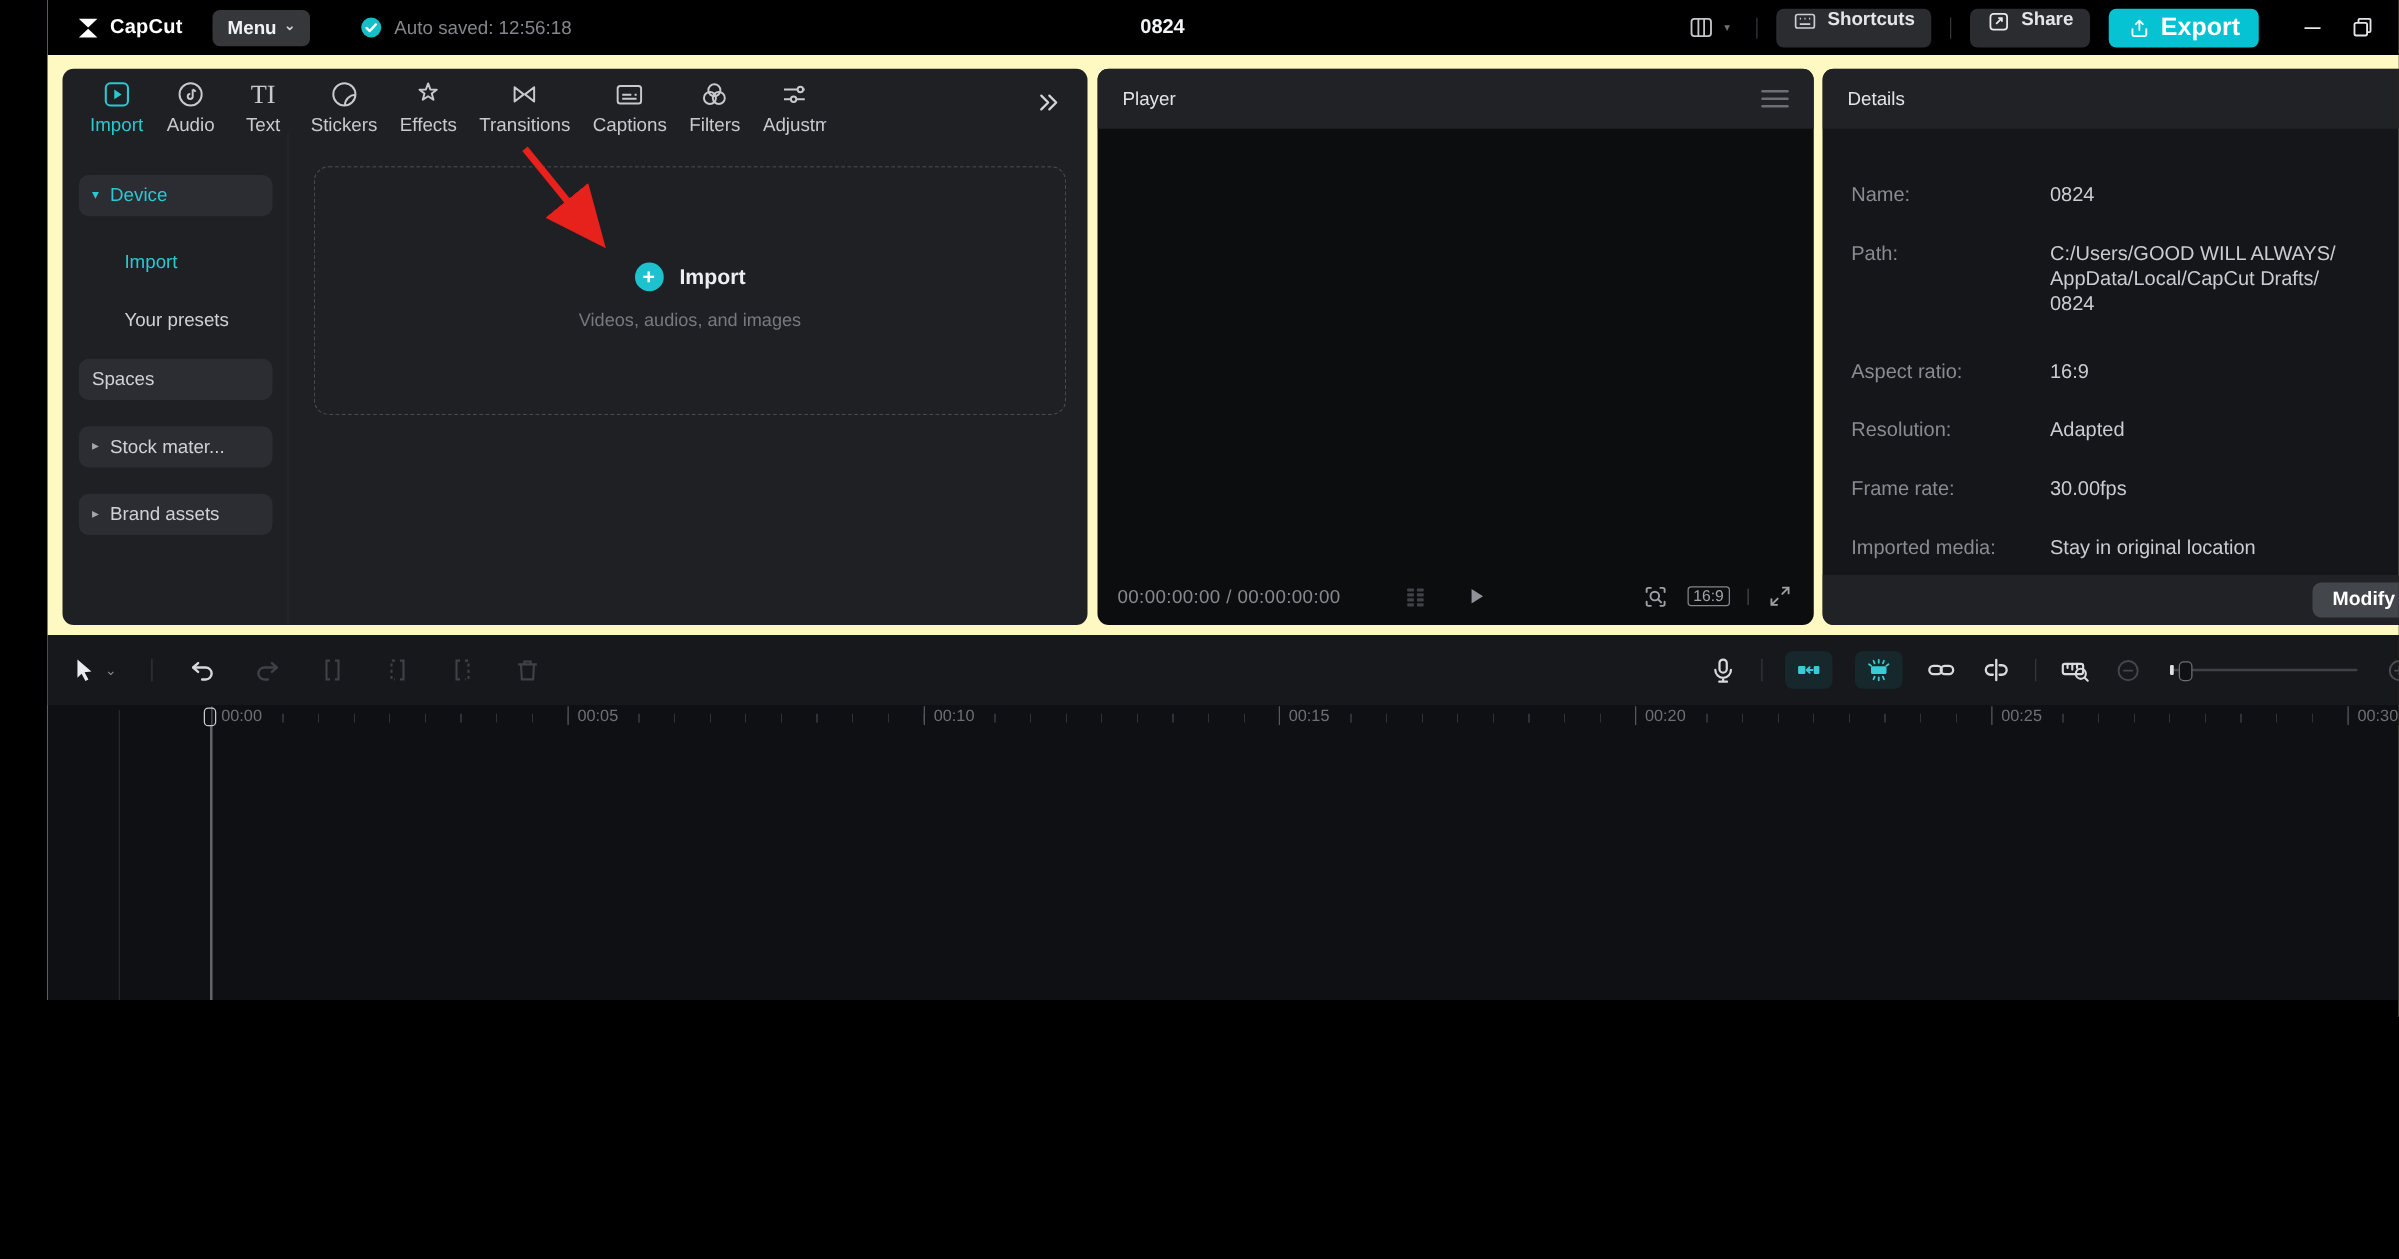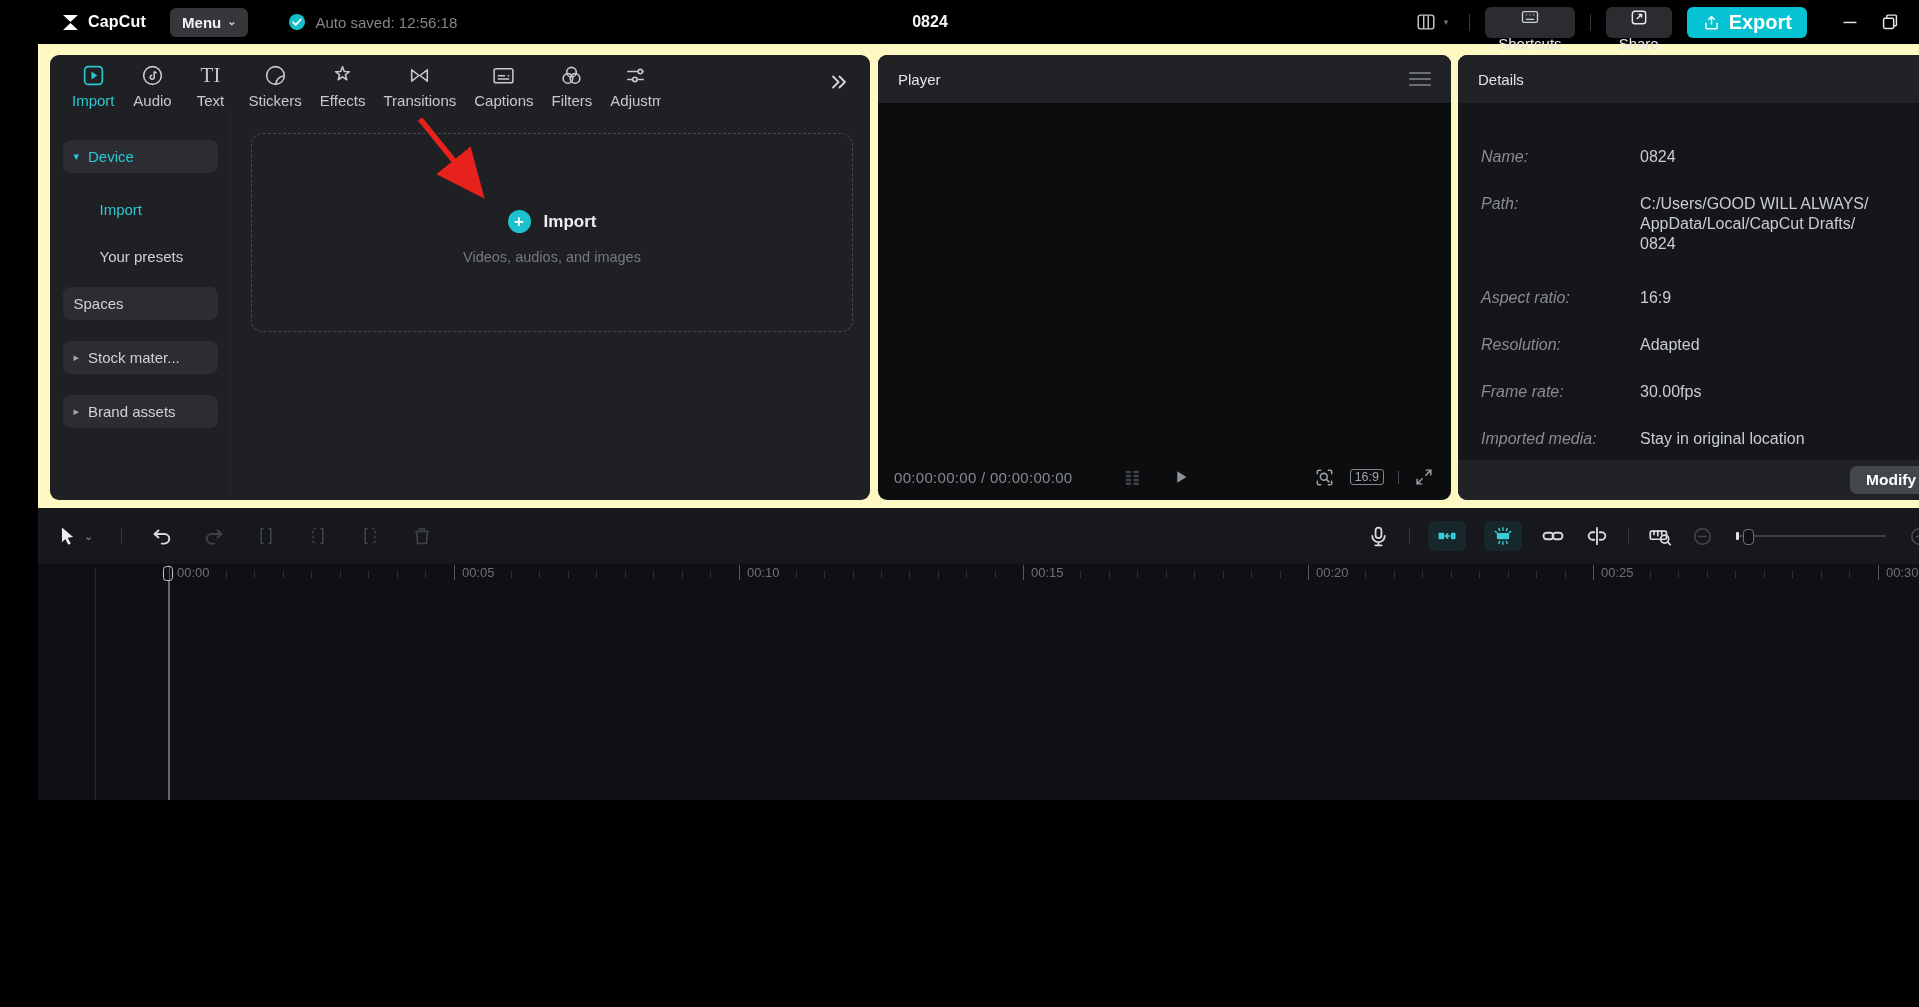--- a/index.html
+++ b/index.html
@@ -17,21 +17,21 @@
             display:flex;align-items:center;gap:6px;font-size:15px;font-weight:bold;color:#f1f2f4;cursor:pointer;}
   .menu-caret{font-size:11px;color:#cfd1d4;line-height:1;transform:translateY(-1px);}
   .autosave{display:flex;align-items:center;gap:9px;margin-left:40px;font-size:15px;color:#83868b;}
   .win-title{position:absolute;left:812px;width:160px;text-align:center;font-size:16px;
              font-weight:bold;color:#f3f4f6;}
   .tb-right{display:flex;align-items:center;margin-left:auto;padding-right:12px;}
   .layout-btn{display:flex;align-items:center;gap:7px;padding:4px 6px;cursor:pointer;}
   .layout-caret{font-size:9px;color:#6f7277;}
   .tb-divider{width:1px;height:17px;background:#35373b;margin:0 15px;}
   .tb-btn{height:31px;padding:0 13px;background:#2a2c30;border-radius:6px;display:flex;
-          align-items:center;gap:8px;font-size:15px;font-weight:normal;color:#e3e5e8;cursor:pointer;flex-direction:column;}
+          align-items:flex-start;gap:8px;font-size:15px;font-weight:bold;color:#e3e5e8;cursor:pointer;}
   .export-btn{height:31px;padding:0 15px;margin-left:15px;background:#06c3d4;border-radius:6px;
               display:flex;align-items:center;gap:8px;font-size:20px;font-weight:bold;color:#fff;cursor:pointer;}
   .win-ctrls{display:flex;align-items:center;margin-left:28px;gap:10px;}
   .win-ctrl{width:30px;height:30px;display:flex;align-items:center;justify-content:center;cursor:pointer;}
 
   
   .panel{position:absolute;border-radius:9px;overflow:hidden;}
   .panel-header{height:48px;background:#202226;display:flex;align-items:center;
                 padding:0 20px;font-size:15px;color:#e2e4e7;}
 
@@ -79,21 +79,21 @@
   .ratio-badge{border:1px solid #83868b;border-radius:3px;padding:0px 4px;font-size:12.5px;
                color:#a0a3a8;cursor:pointer;}
   .pc-divider{width:1px;height:13px;background:#45484d;}
 
   
   .details{left:1420px;top:55px;width:487px;height:445px;background:#151619;}
   .details-body{position:absolute;left:0;right:0;top:48px;bottom:40px;padding:44px 20px 0 23px;
                 box-sizing:border-box;overflow:hidden;}
   .drow{display:flex;margin-bottom:27px;font-size:16px;line-height:20px;}
   .drow.path{margin-bottom:34px;}
-  .dlabel{width:159px;flex:none;color:#888b90;font-style:italic;}
+  .dlabel{width:159px;flex:none;color:#888b90;}
   .dvalue{flex:1;color:#c9ccd0;white-space:pre-line;}
   .details-footer{position:absolute;left:0;right:0;bottom:0;height:40px;background:#202226;
                   display:flex;align-items:center;justify-content:flex-end;padding:0 13px;}
   .modify-btn{background:#43464b;border-radius:7px;padding:5px 16px;font-size:15.5px;
               font-weight:bold;color:#fff;cursor:pointer;}
 
   
   .timeline{position:absolute;left:0;top:508px;width:100%;height:499px;background:#0f1013;}
   .tl-toolbar{height:56px;background:#17181c;display:flex;align-items:center;padding:0 26px 0 18px;}
   .tl-left{display:flex;align-items:center;gap:28px;}

